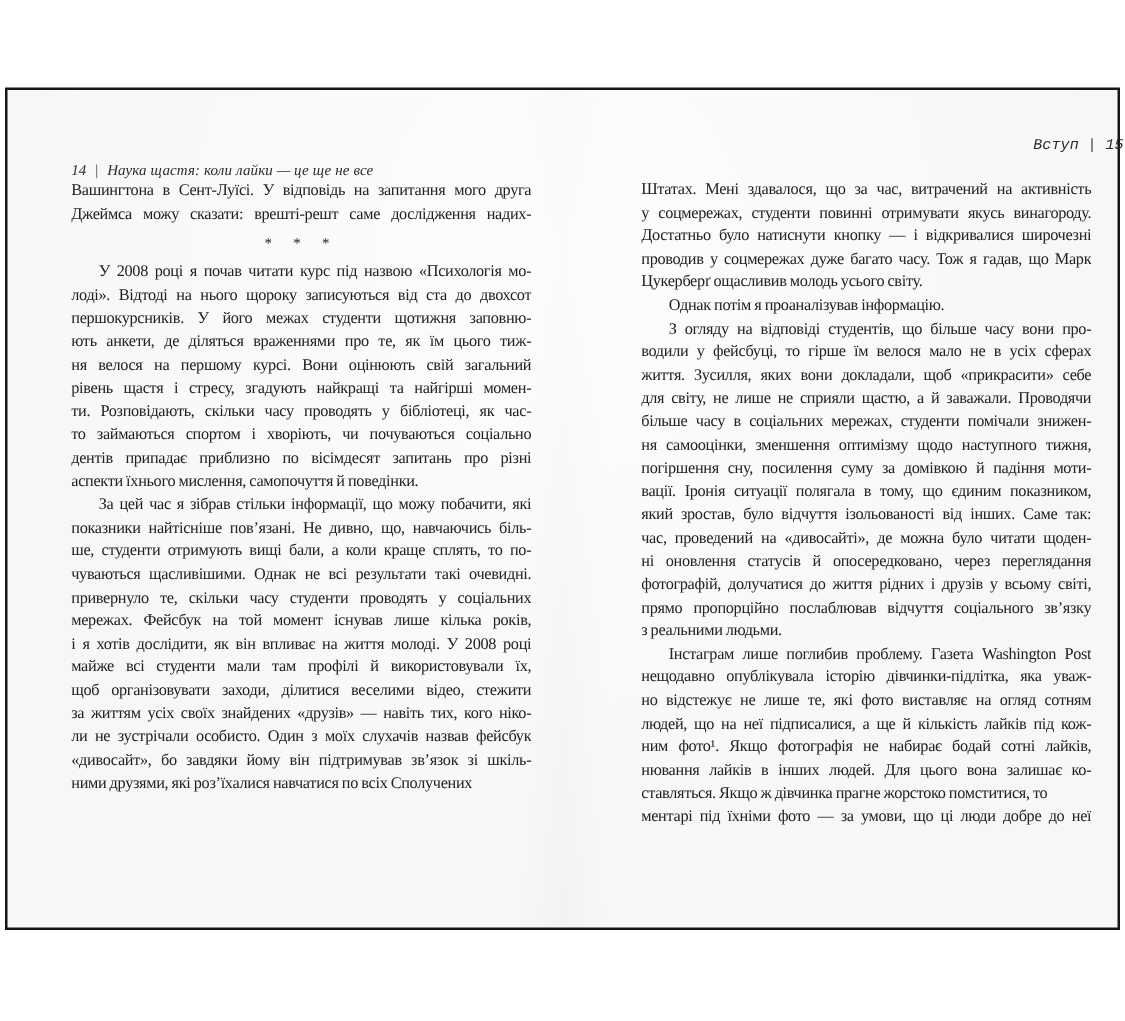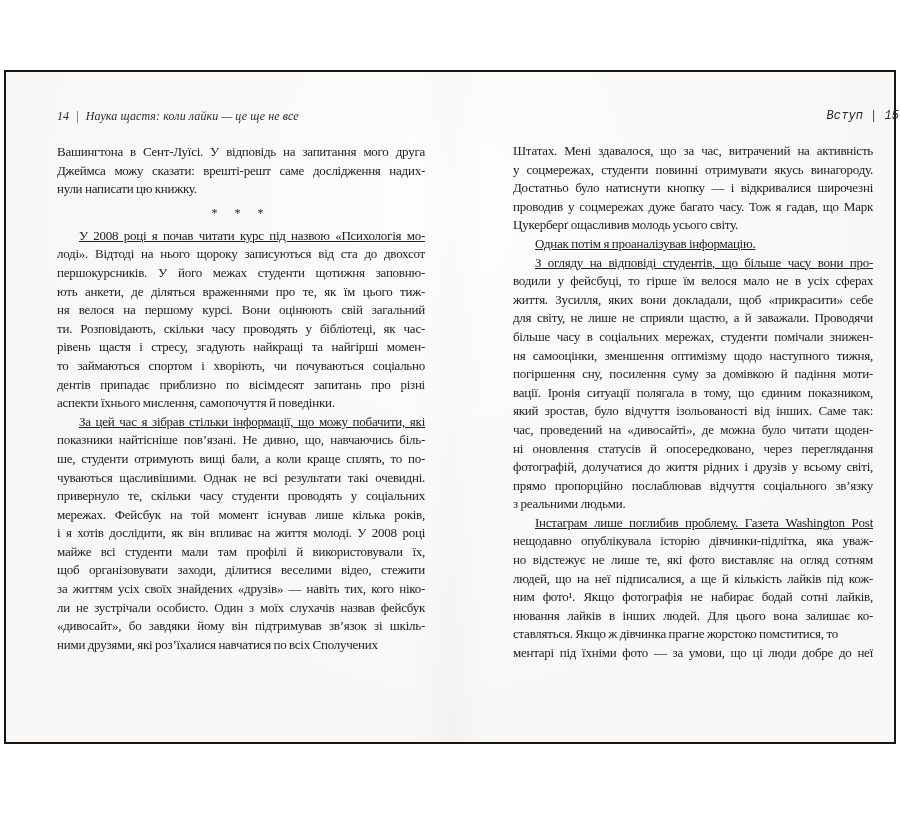--- a/index.html
+++ b/index.html
@@ -11,33 +11,33 @@
     background-image:
       radial-gradient(ellipse at 50% 20%, rgba(255,255,255,0.6), rgba(0,0,0,0.012) 70%),
       linear-gradient(90deg, rgba(0,0,0,0.0) 46%, rgba(0,0,0,0.02) 50%, rgba(0,0,0,0.0) 54%);
   }
   .runhead{
     position:absolute;top:37px;height:14px;
     font-style:italic;font-size:12px;color:#2b2b2b;letter-spacing:0.1px;
     white-space:nowrap;
   }
   .runhead .divider{padding:0 7px;font-style:normal;color:#444;}
-  .runhead-left{left:51px;width:368px;text-align:left;}
+  .runhead-left{left:51px;width:368px;text-align:left;margin-top:20px;}
   .runhead-right{left:533px;width:360px;text-align:right;font-family:Liberation Mono, monospace;}
   .col{position:absolute;color:#212121;}
   .col-left{left:51px;top:71px;width:368px;}
   .col-right{left:507px;top:70px;width:360px;}
   .line{
     height:18.6px;line-height:18.6px;overflow:hidden;
     font-size:13px;letter-spacing:-0.25px;word-spacing:-0.4px;
     text-align:justify;text-align-last:justify;
     white-space:normal;
   }
   .line.last{text-align-last:left;}
-  .line.indent{text-indent:22px;text-decoration:underline;}
+  .line.indent{text-indent:22px;}
   .sep{
     height:28px;line-height:28px;text-align:center;
     font-size:12px;letter-spacing:7px;color:#1c1c1c;
   }
 </style>
 </head>
 <body>
 
 <div class="spread">
 
@@ -45,29 +45,28 @@
     <span>14</span><span class="divider">|</span><span>Наука щастя: коли лайки — це ще не все</span>
   </div>
 
   <div class="runhead runhead-right">
     <span>Вступ</span><span class="divider">|</span><span>15</span>
   </div>
 
   <div class="col col-left" id="col-left">
       <div class="line">Вашингтона в Сент-Луїсі. У відповідь на запитання мого друга</div>
       <div class="line">Джеймса можу сказати: врешті-решт саме дослідження надих-</div>
-      <div class="line last">нули написати цю книжку.</div>
       <div class="sep">* * *</div>
       <div class="line indent">У 2008 році я почав читати курс під назвою «Психологія мо-</div>
       <div class="line">лоді». Відтоді на нього щороку записуються від ста до двохсот</div>
       <div class="line">першокурсників. У його межах студенти щотижня заповню-</div>
       <div class="line">ють анкети, де діляться враженнями про те, як їм цього тиж-</div>
       <div class="line">ня велося на першому курсі. Вони оцінюють свій загальний</div>
+      <div class="line">рівень щастя і стресу, згадують найкращі та найгірші момен-</div>
       <div class="line">ти. Розповідають, скільки часу проводять у бібліотеці, як час-</div>
-      <div class="line">рівень щастя і стресу, згадують найкращі та найгірші момен-</div>
       <div class="line">то займаються спортом і хворіють, чи почуваються соціально</div>
       <div class="line">дентів припадає приблизно по вісімдесят запитань про різні</div>
       <div class="line last">аспекти їхнього мислення, самопочуття й поведінки.</div>
       <div class="line indent">За цей час я зібрав стільки інформації, що можу побачити, які</div>
       <div class="line">показники найтісніше пов’язані. Не дивно, що, навчаючись біль-</div>
       <div class="line">ше, студенти отримують вищі бали, а коли краще сплять, то по-</div>
       <div class="line">чуваються щасливішими. Однак не всі результати такі очевидні.</div>
       <div class="line">привернуло те, скільки часу студенти проводять у соціальних</div>
       <div class="line">мережах. Фейсбук на той момент існував лише кілька років,</div>
       <div class="line">і я хотів дослідити, як він впливає на життя молоді. У 2008 році</div>

